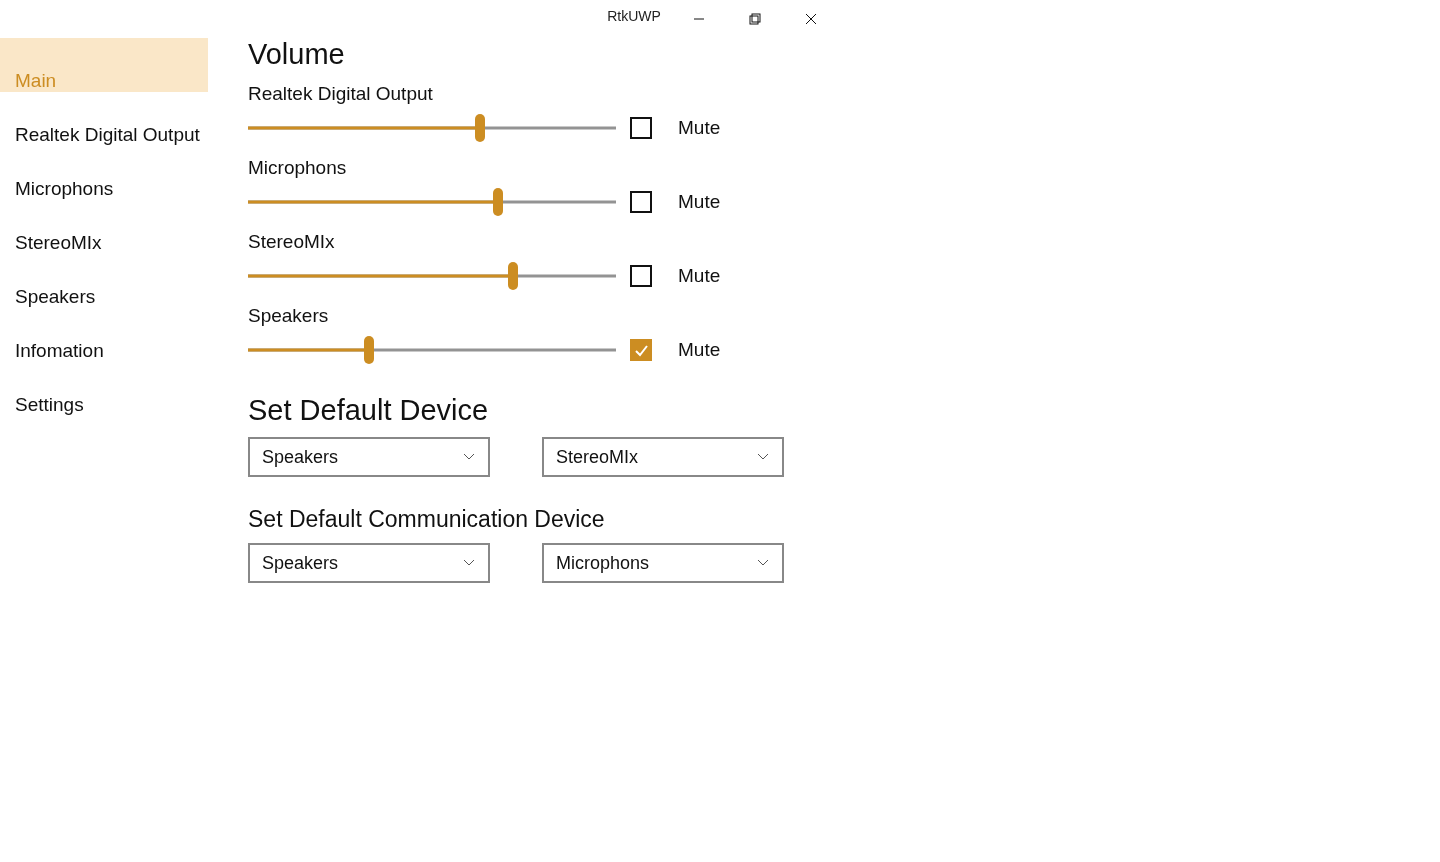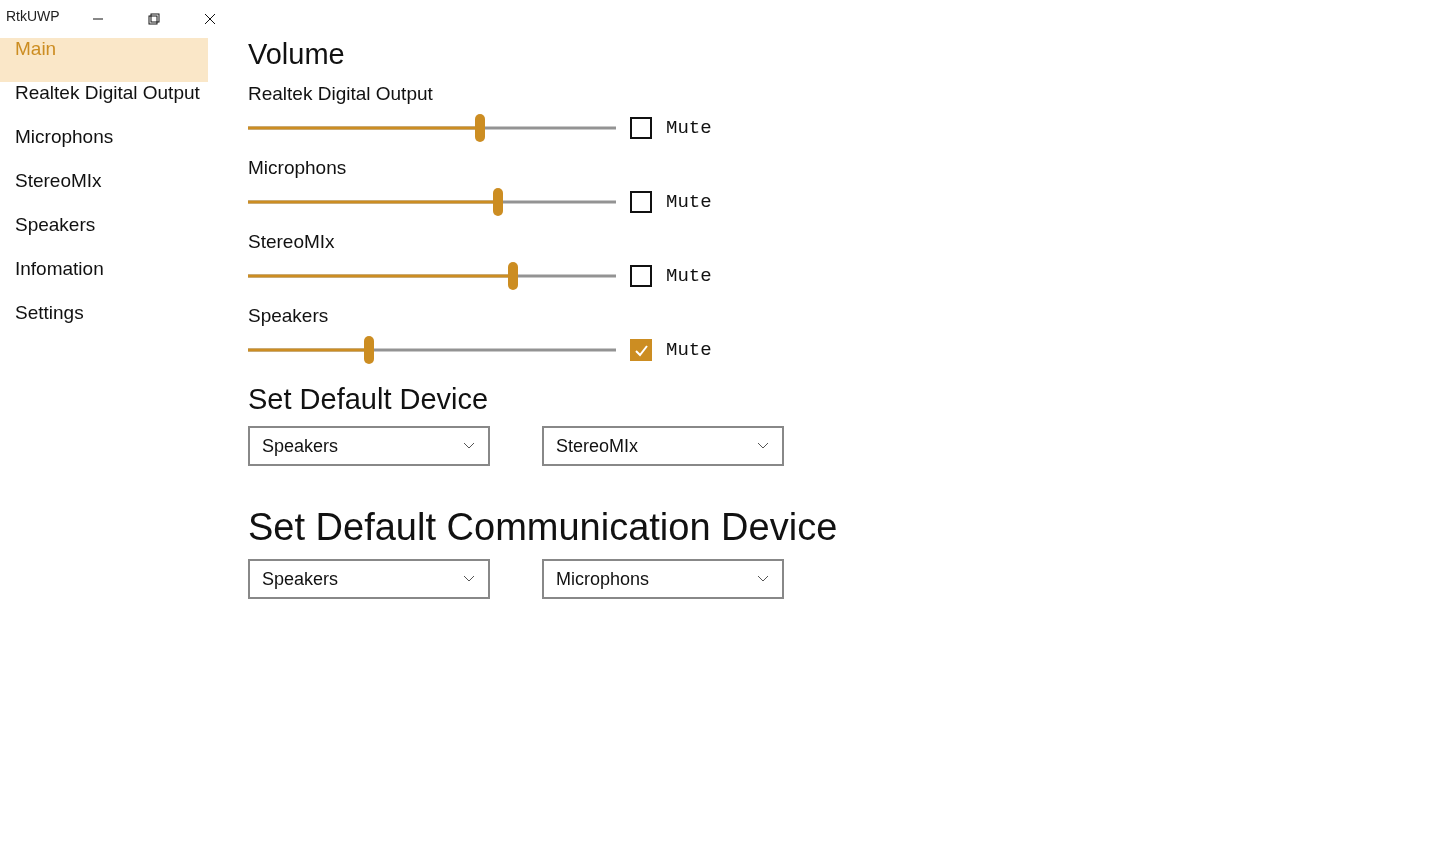--- a/index.html
+++ b/index.html
@@ -10,21 +10,21 @@
     background: #ffffff;
     color: #000;
     overflow: hidden;
   }
 
   
   .titlebar {
     height: 38px;
     display: flex;
     align-items: flex-start;
-    justify-content: flex-start;
+    justify-content: center;
     padding-left: 6px;
     gap: 10px;
   }
   .title-text {
     font-size: 14px;
     color: #222;
     padding-top: 8px;
   }
   .win-controls {
     display: flex;
@@ -43,23 +43,23 @@
   
   .layout {
     display: flex;
     height: calc(100% - 38px);
   }
   .sidebar {
     width: 208px;
     flex: 0 0 208px;
   }
   .nav-item {
-    height: 44px;
-    display: flex;
-    align-items: flex-start;
+    height: 54px;
+    display: flex;
+    align-items: flex-end;
     padding-left: 15px;
     font-size: 19px;
     color: #111;
     cursor: default;
   }
   .nav-item.active {
     background: #fae7c8;
     color: #cc8d22;
   }
 
@@ -76,22 +76,22 @@
     color: #111;
   }
   .section-h {
     font-weight: 400;
     font-size: 29px;
     margin: 26px 0 10px 0;
     color: #111;
   }
   .section-h2 {
     font-weight: 400;
-    font-size: 38px;
-    margin: 40px 0 10px 0;
+    font-size: 23px;
+    margin: 29px 0 10px 0;
     color: #111;
   }
 
   .vol-block { margin-top: 12px; }
   .vol-label {
     font-size: 19px;
     color: #111;
     margin-bottom: 8px;
   }
   .vol-row {
@@ -143,22 +143,21 @@
     flex: 0 0 auto;
   }
   .chk.checked {
     background: #cc8d22;
     border-color: #cc8d22;
   }
   .chk svg { display: none; }
   .chk.checked svg { display: block; }
   .mute-label {
     font-size: 19px; color: #111;
-    margin-left: 0;
-    font-family: Liberation Mono, monospace;
+    margin-left: 12px;
   }
 
   
   .combo-row { display:flex; gap: 52px; }
   .combo {
     width: 242px;
     height: 40px;
     border: 2px solid #888;
     display: flex;
     align-items: center;
@@ -275,21 +274,21 @@
             <div class="chk checked">
               <svg width="16" height="16" viewBox="0 0 16 16">
                 <polyline points="3,9 7,13 14,4" fill="none" stroke="#fff" stroke-width="2"></polyline>
               </svg>
             </div>
             <div class="mute-label">Mute</div>
           </div>
         </div>
       </div>
 
-    <div class="section-h" style="margin-top:18px;">Set Default Device</div>
+    <div class="section-h" style="margin-top:29px;">Set Default Device</div>
     <div class="combo-row">
       <div class="combo">
         <span>Speakers</span>
         <span class="chevron">
           <svg width="14" height="14" viewBox="0 0 14 14">
               <polyline points="2,4 7,9 12,4" fill="none" stroke="#555" stroke-width="1"></polyline>
             </svg>
         </span>
       </div>
       <div class="combo">

